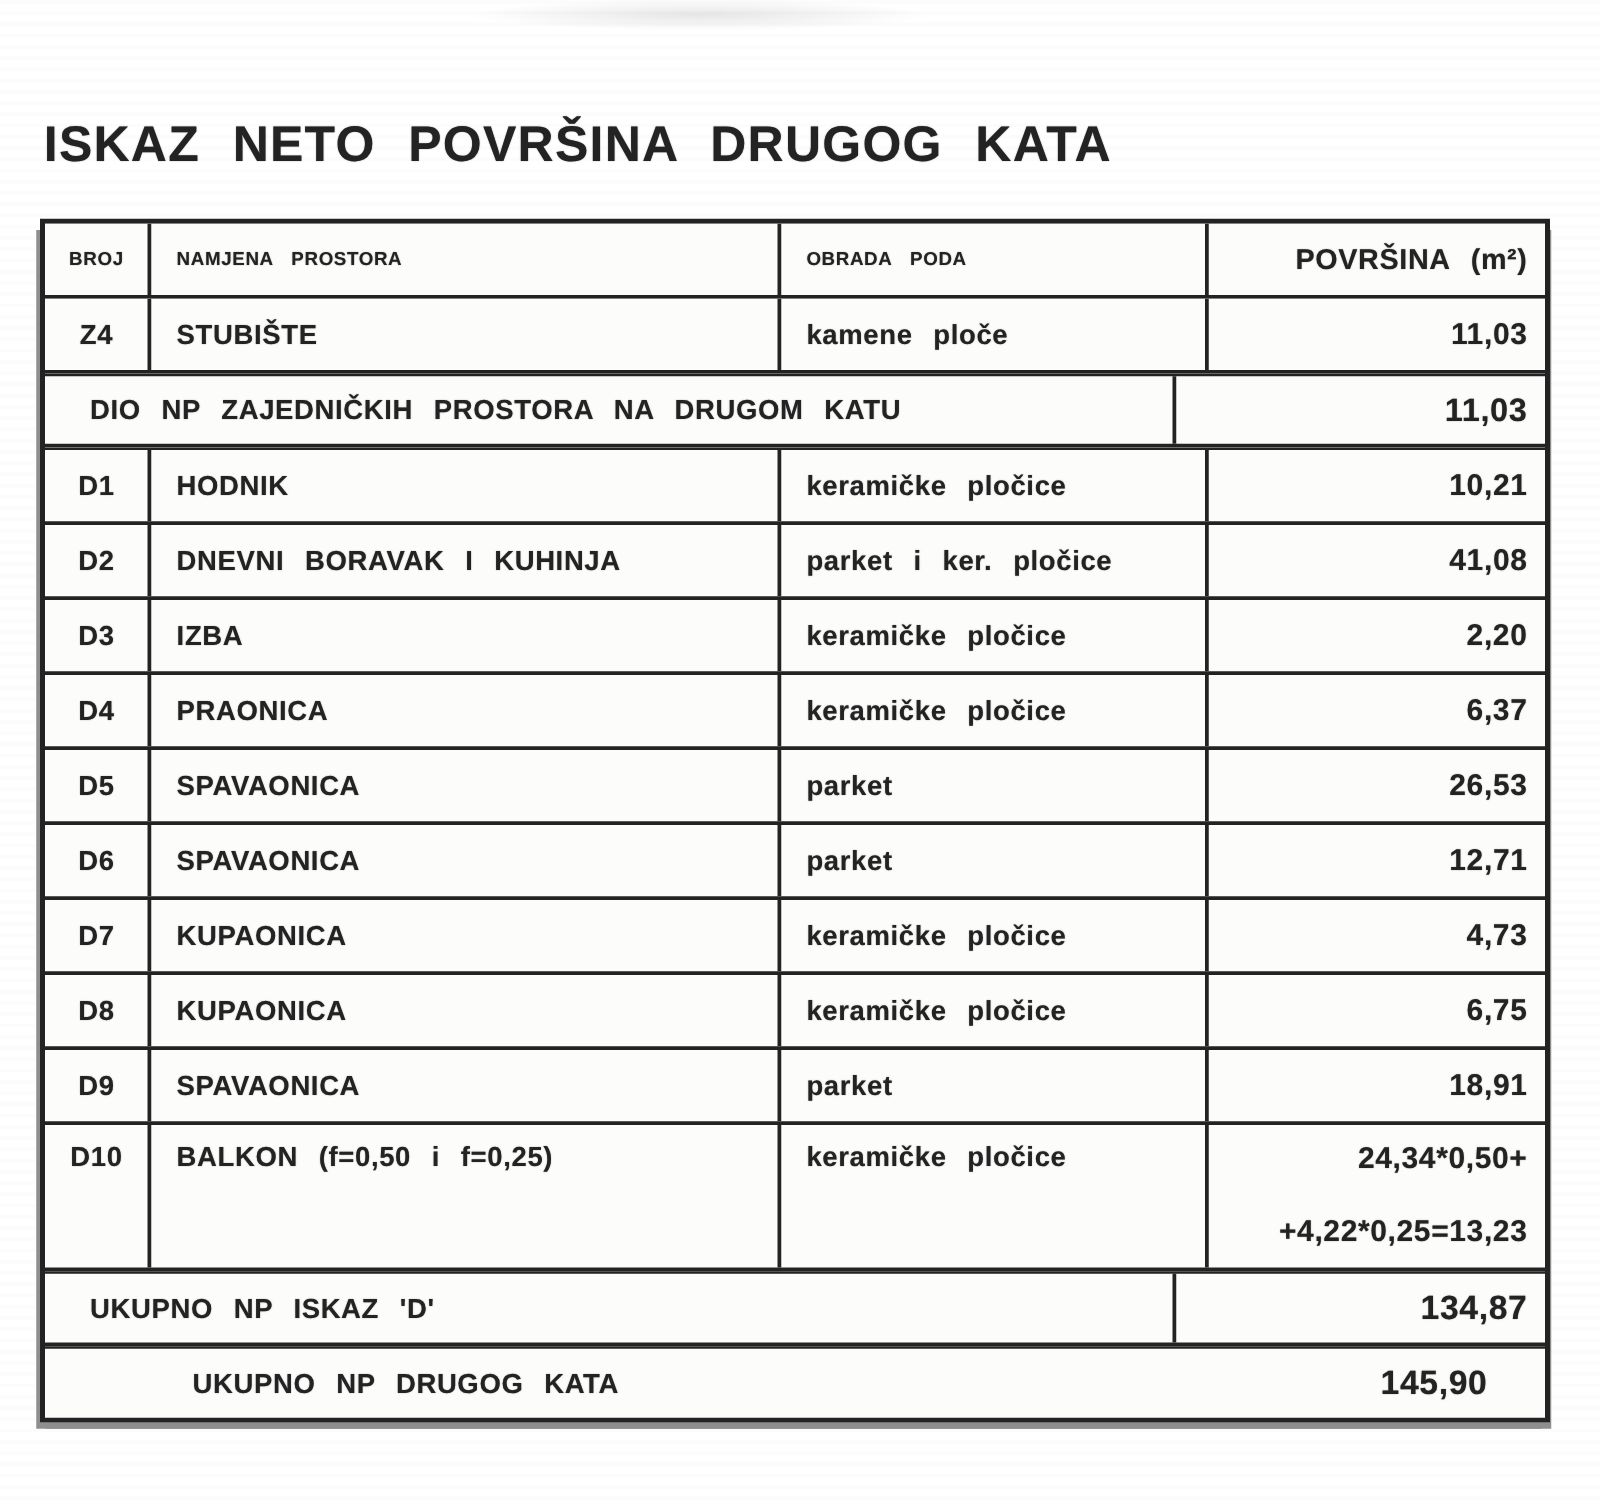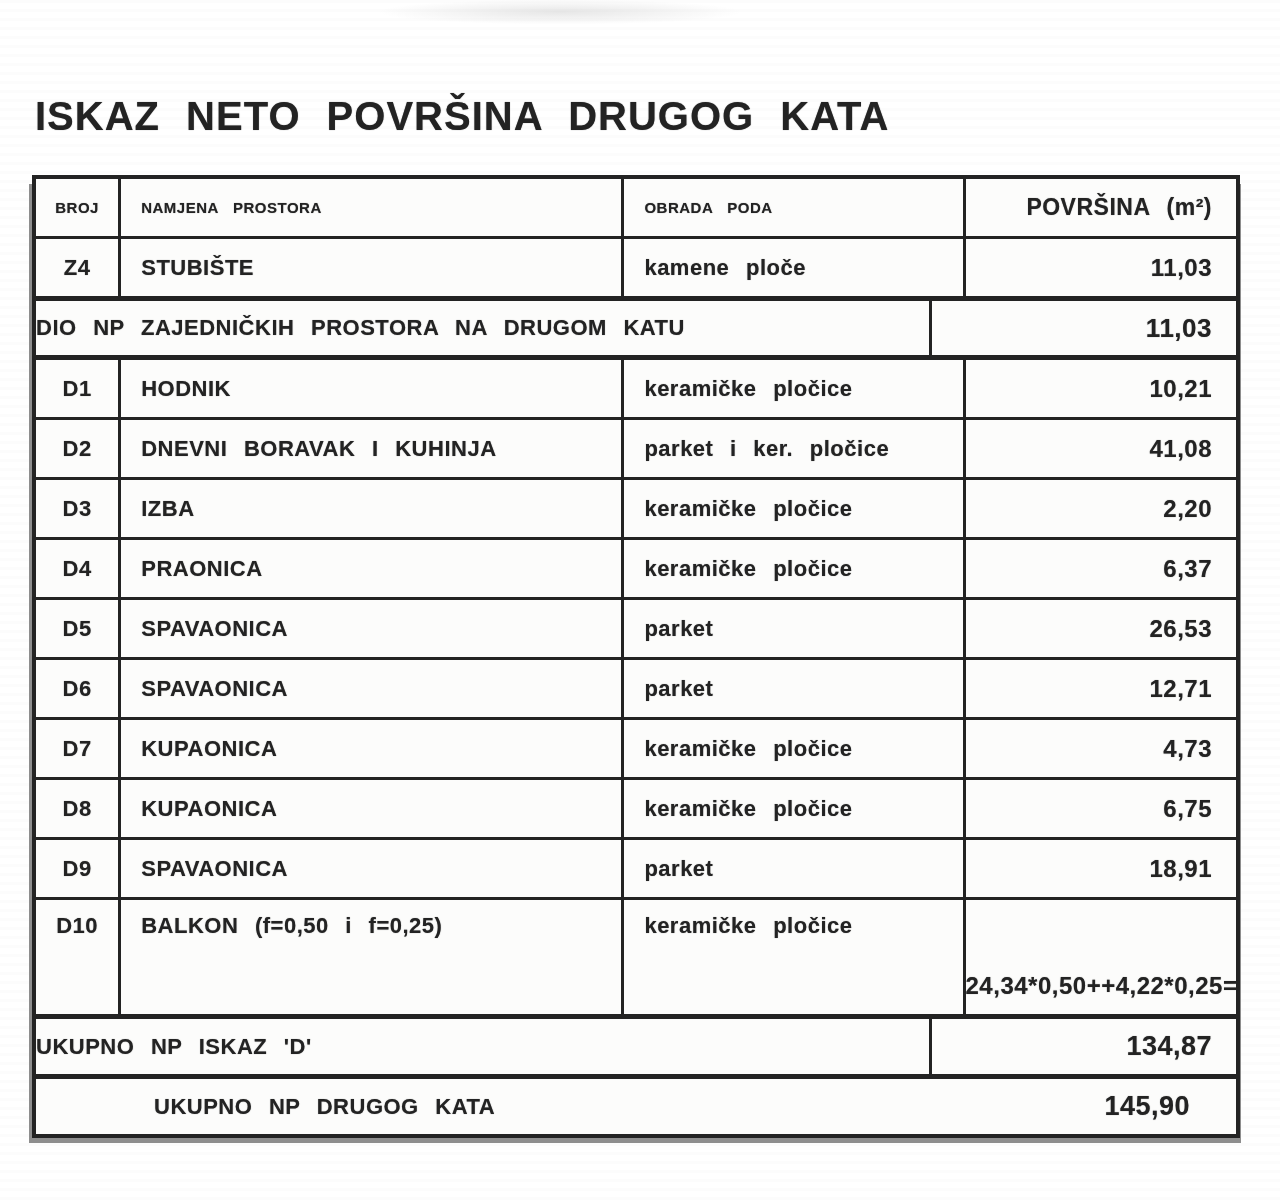--- a/index.html
+++ b/index.html
@@ -66,32 +66,33 @@
     font-weight:700;
     letter-spacing:0.5px;
     word-spacing:10px;
     white-space:nowrap;
     overflow:hidden;
   }
   .cell:last-child{border-right:none;}
   .c-broj{width:98px;justify-content:center;padding:0 4px;}
   .c-namjena{width:586px;padding-left:20px;}
   .c-obrada{width:396px;padding-left:20px;}
-  .c-povrsina{width:313px;justify-content:flex-end;padding-right:24px;font-size:24px;}
-  .c-label{width:923px;}
+  .c-povrsina{width:313px;justify-content:flex-end;padding-right:14px;font-size:24px;}
+  .c-label{width:923px;margin-left:36px;}
   .c-full{width:1168px;justify-content:space-between;padding-left:118px;padding-right:14px;border-right:none;}
   .row.header .cell{font-size:15px;}
   .row.header .c-povrsina{font-size:23px;}
   .row.total .c-povrsina,.row.total .fval{font-size:27px;}
   .row.merged .c-povrsina{font-size:26px;}
   .flabel{font-size:22px;font-weight:700;}
   .fval{font-weight:700;}
   
   .cell.top{align-items:flex-start;padding-top:13px;}
   .c-povrsina.two{
+    flex-direction:column;
     justify-content:space-between;
     align-items:flex-end;
     padding-top:13px;
     padding-bottom:14px;
   }
   .pline{font-size:24px;font-weight:700;letter-spacing:0.5px;}
 </style>
 </head>
 <body>
 

